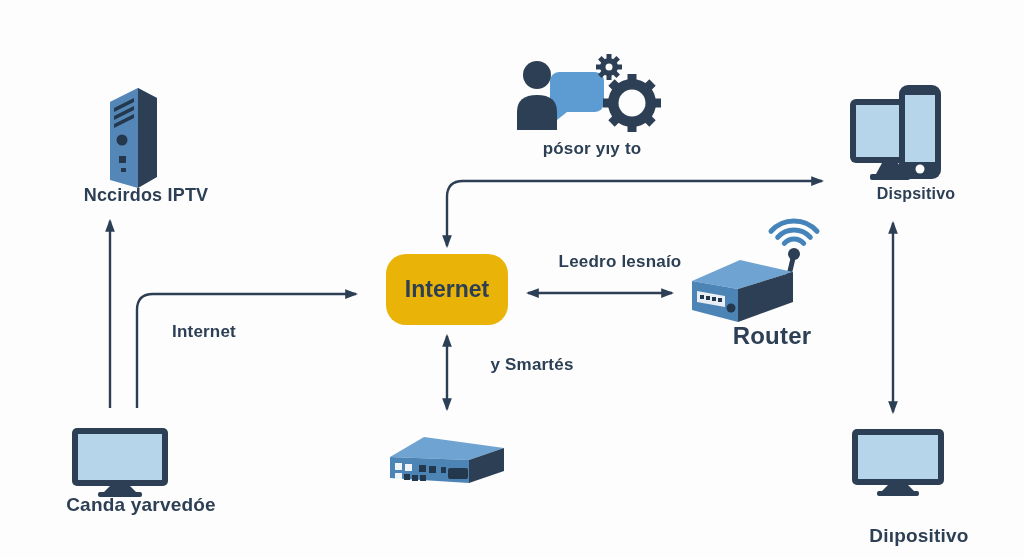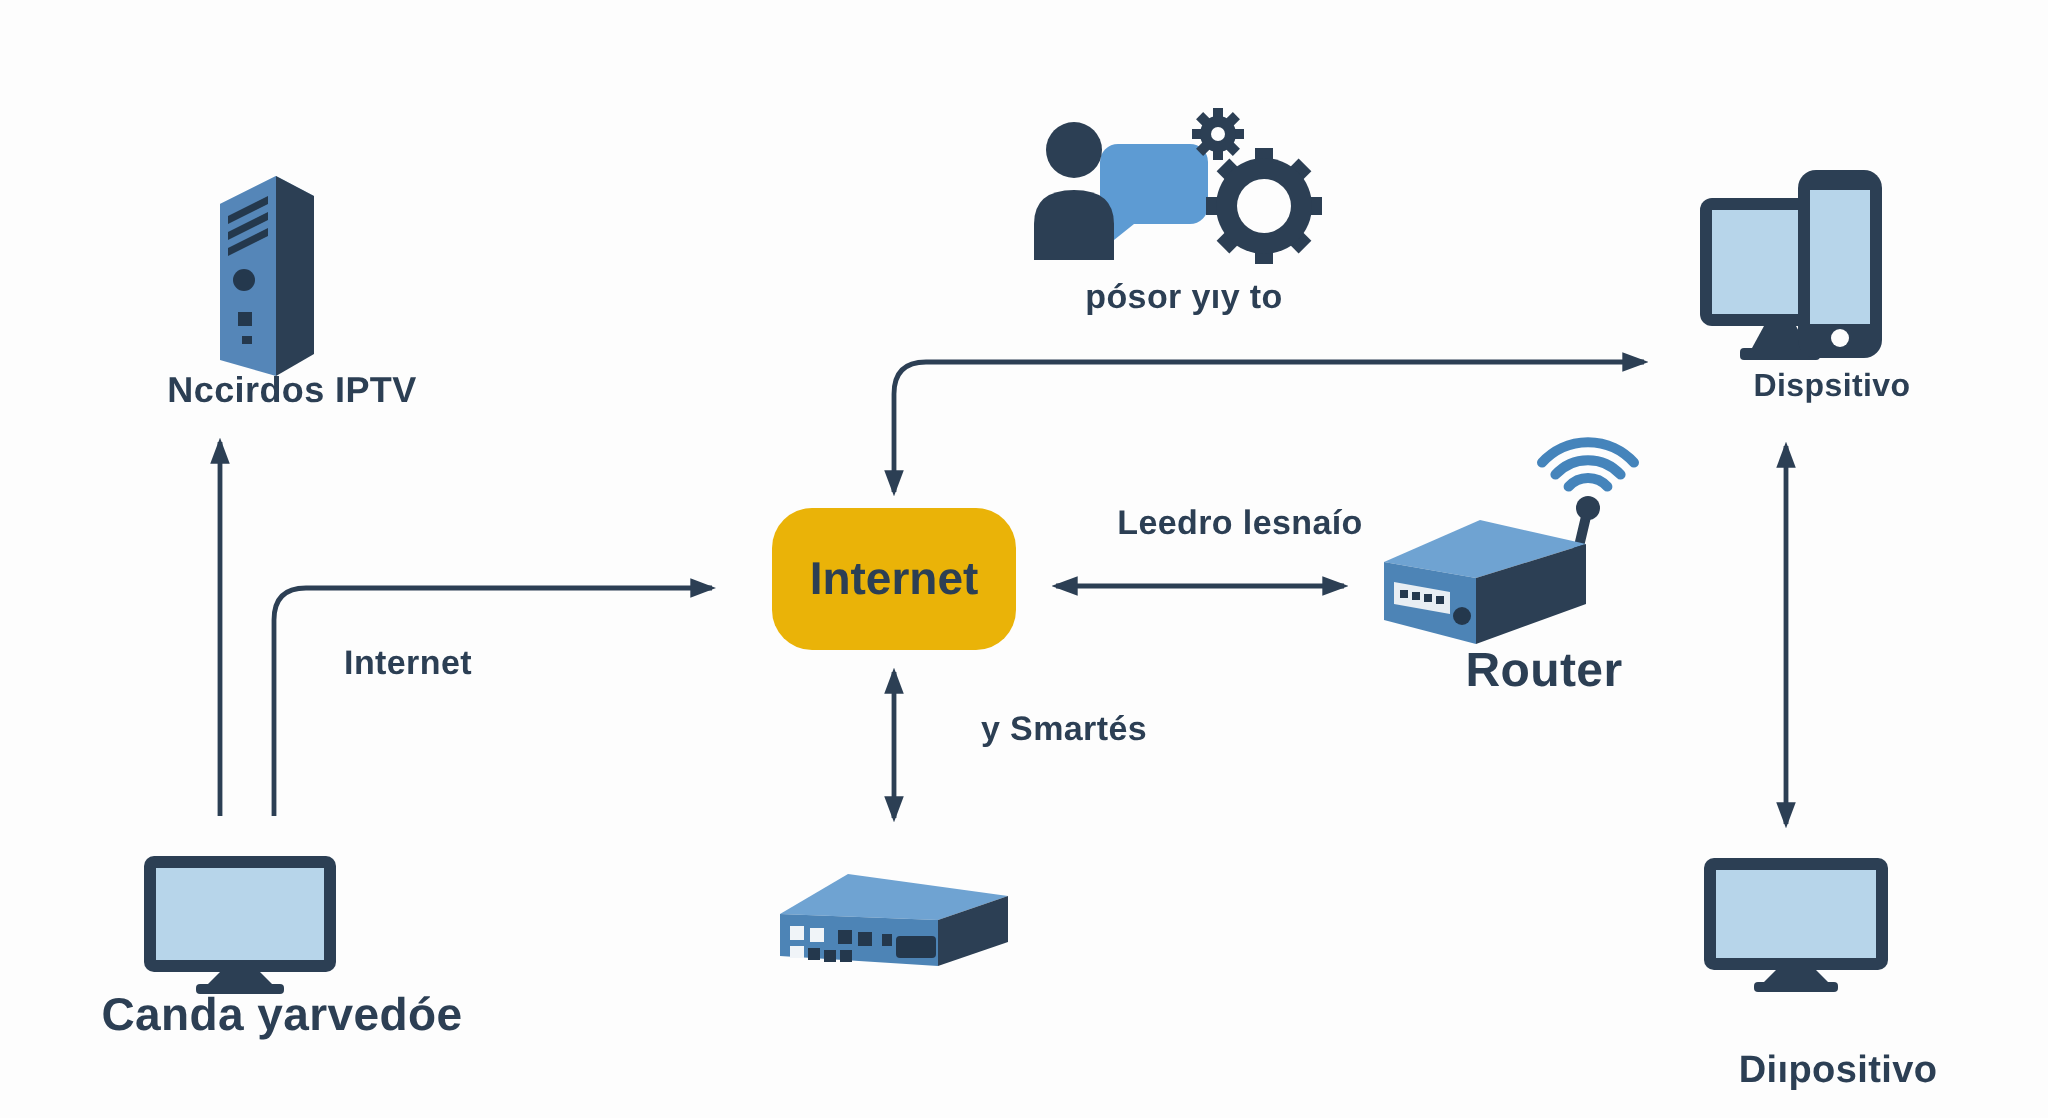--- a/index.html
+++ b/index.html
@@ -155,17 +155,17 @@
   <div class="label" style="left:896px;top:185px;font-size:16px">Dispsitivo</div>
 
   <div class="label" style="left:600px;top:252px;font-size:17px">Leedro lesnaío</div>
 
   <div class="label" style="left:752px;top:322px;font-size:24px">Router</div>
 
   <div class="label" style="left:184px;top:322px;font-size:17px">Internet</div>
 
   <div class="label" style="left:512px;top:355px;font-size:17px">y Smartés</div>
 
-  <div class="label" style="left:121px;top:494px;font-size:23px">Canda yarvedóe</div>
+  <div class="label" style="left:121px;top:494px;font-size:19px">Canda yarvedóe</div>
 
   <div class="label" style="left:899px;top:525px;font-size:19px">Diıpositivo</div>
 
 </div>
 
 </body></html>

